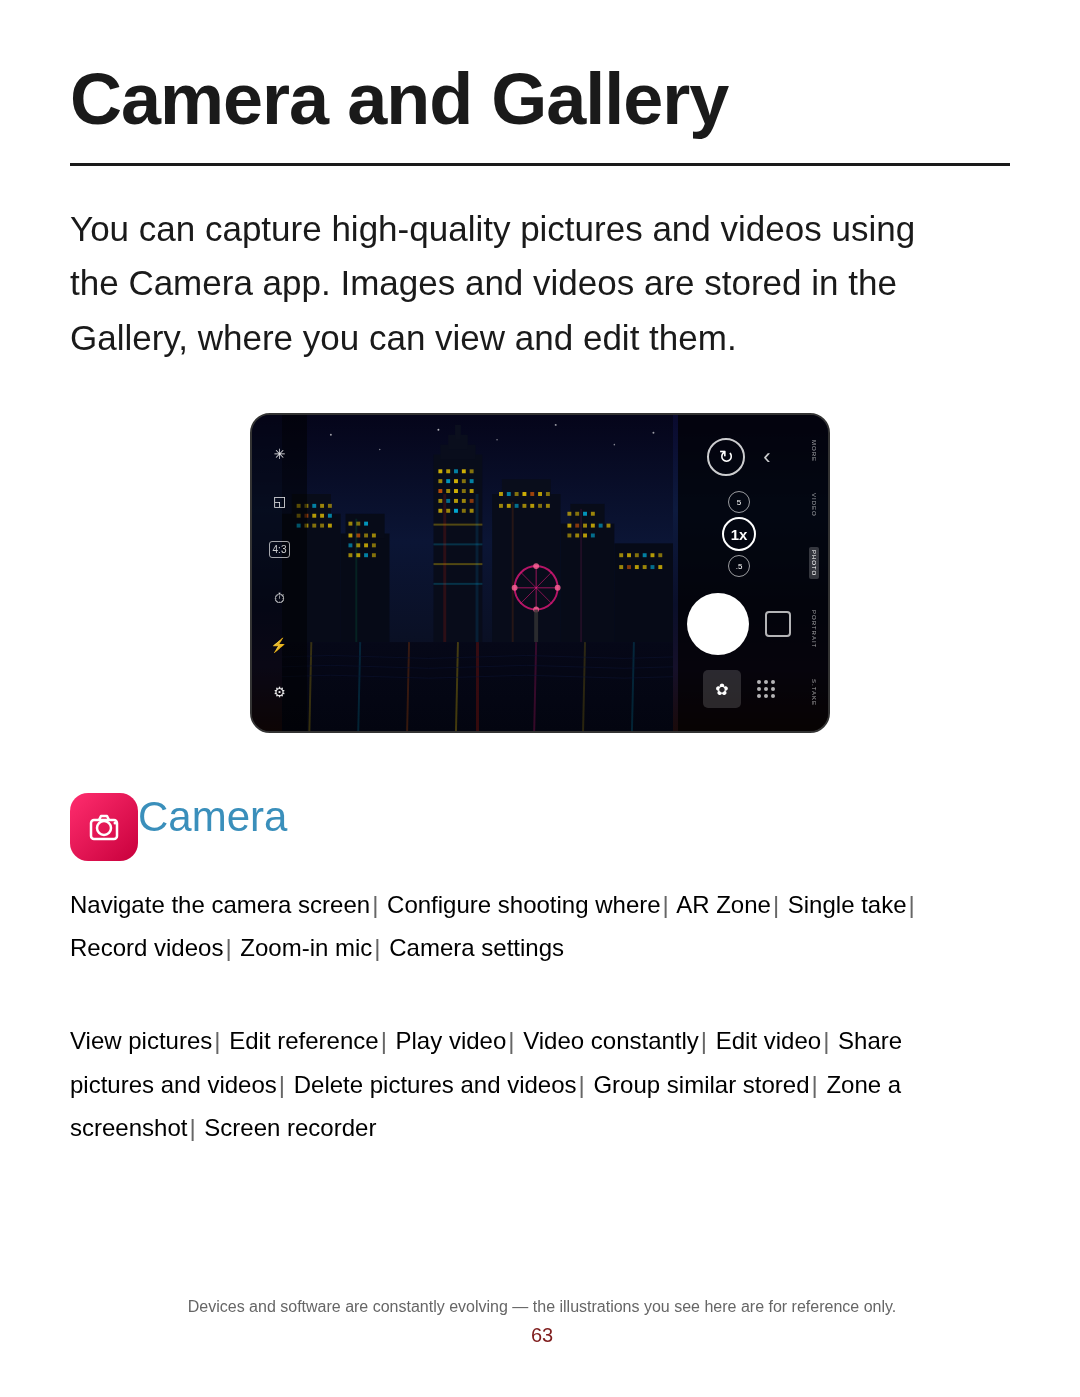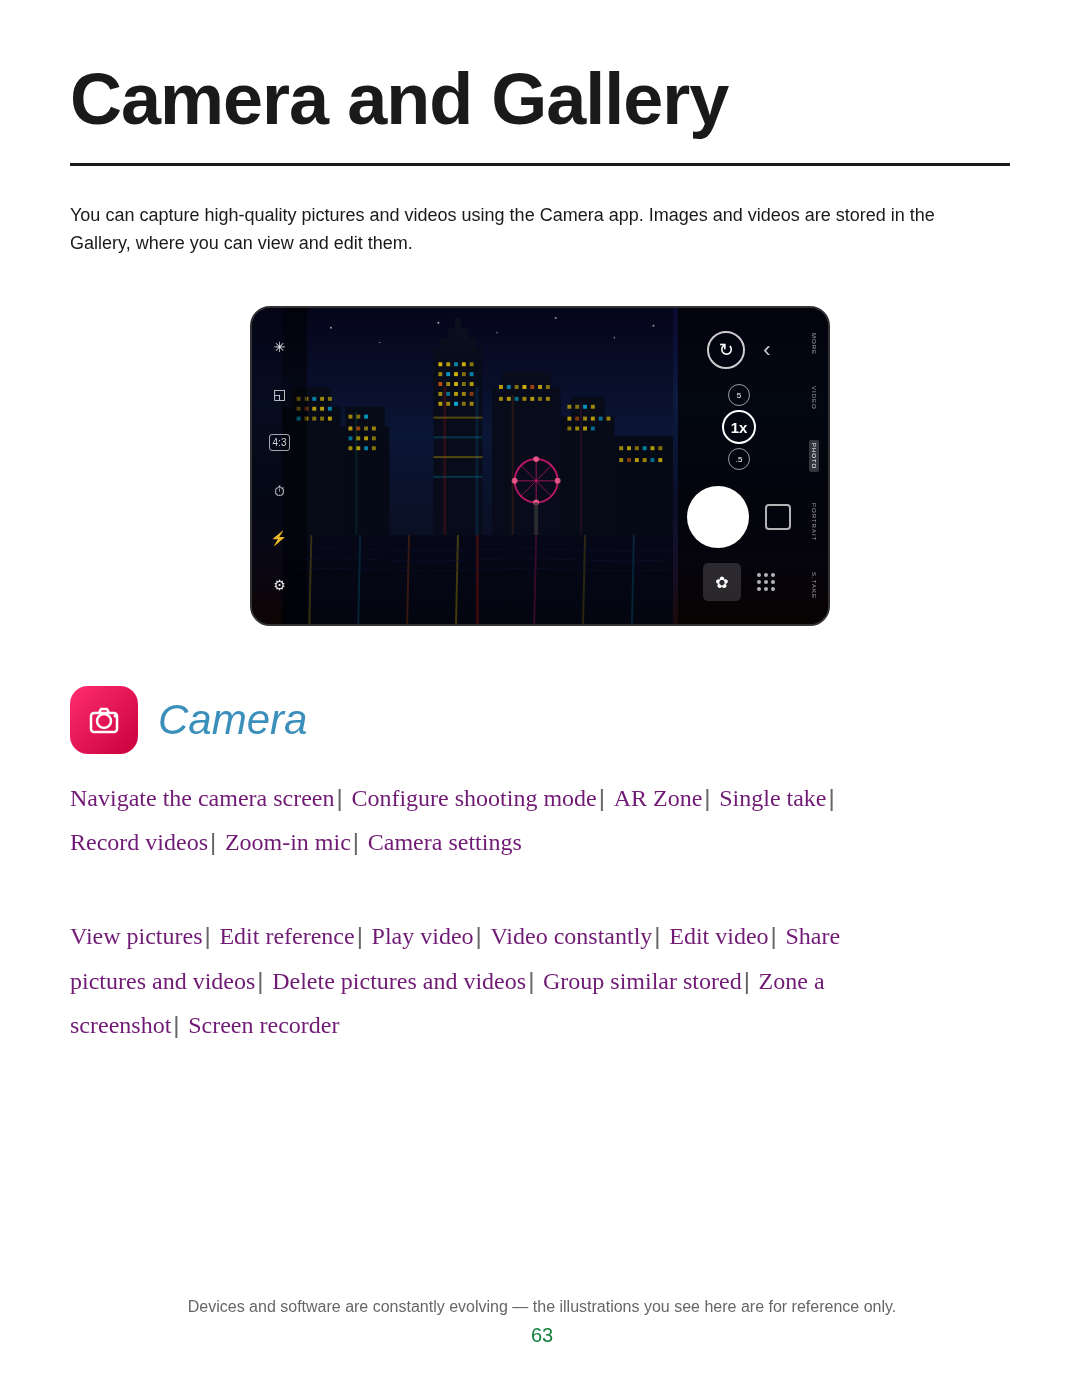--- a/index.html
+++ b/index.html
@@ -21,21 +21,21 @@
       letter-spacing: -1px;
     }
 
     .title-divider {
       border: none;
       border-top: 3px solid #1a1a1a;
       margin-bottom: 36px;
     }
 
     .intro-text {
-      font-size: 18px;
+      font-size: 35px;
       line-height: 1.55;
       margin-bottom: 48px;
       max-width: 900px;
     }
 
     .phone-container {
       display: flex;
       justify-content: center;
       margin-bottom: 60px;
     }
@@ -91,24 +91,22 @@
       padding: 2px 3px;
     }
 
     
     .app-section {
       margin-bottom: 50px;
     }
 
     .app-header {
       display: flex;
-      align-items: center;
-      gap: 20px;
+      align-items: flex-start;
       margin-bottom: 22px;
-      font-style: italic;
     }
 
     .app-icon {
       width: 68px;
       height: 68px;
       border-radius: 18px;
       display: flex;
       align-items: center;
       justify-content: center;
     }
@@ -131,24 +129,23 @@
       font-weight: 300;
       color: #3a8fbb;
     }
 
     .links-container {
       font-size: 24px;
       line-height: 1.8;
     }
 
     .link-item {
-      color: #701a75;
+      color: #000000;
       text-decoration: none;
       cursor: pointer;
-      font-family: Liberation Serif, serif;
     }
 
     .link-separator {
       color: #666;
       margin: 0 2px;
     }
 
     .footer {
       position: absolute;
       bottom: 50px;
@@ -158,21 +155,21 @@
     }
 
     .footer-note {
       font-size: 16px;
       color: #666;
       margin-bottom: 8px;
     }
 
     .page-number {
       font-size: 20px;
-      color: #15803d;
+      color: #7f1d1d;
     }
   </style>
 </head>
 <body>
 
 <h1 class="page-title">Camera and Gallery</h1>
 <hr class="title-divider">
 
 <p class="intro-text">You can capture high-quality pictures and videos using the Camera app. Images and videos are stored in the Gallery, where you can view and edit them.</p>
 
@@ -437,21 +434,21 @@
         <rect x="6" y="12" width="26" height="19" rx="3" stroke="white" stroke-width="2.5"></rect>
         <path d="M14 12 L16 8 L22 8 L24 12" stroke="white" stroke-width="2.5" stroke-linejoin="round"></path>
         <circle cx="30" cy="15" r="1.5" fill="white"></circle>
       </svg>
     </div>
     <span class="app-name">Camera</span>
   </div>
 
   <div class="links-container">
     <a class="link-item">Navigate the camera screen</a><span class="link-separator">|</span>
-    <a class="link-item">Configure shooting mode</a><span class="link-separator">|</span>
+    <a class="link-item">Configure shooting where</a><span class="link-separator">|</span>
     <a class="link-item">AR Zone</a><span class="link-separator">|</span>
     <a class="link-item">Single take</a><span class="link-separator">|</span><br>
     <a class="link-item">Record videos</a><span class="link-separator">|</span>
     <a class="link-item">Zoom-in mic</a><span class="link-separator">|</span>
     <a class="link-item">Camera settings</a>
   </div>
 </div>
 
 <div class="app-section">
 

